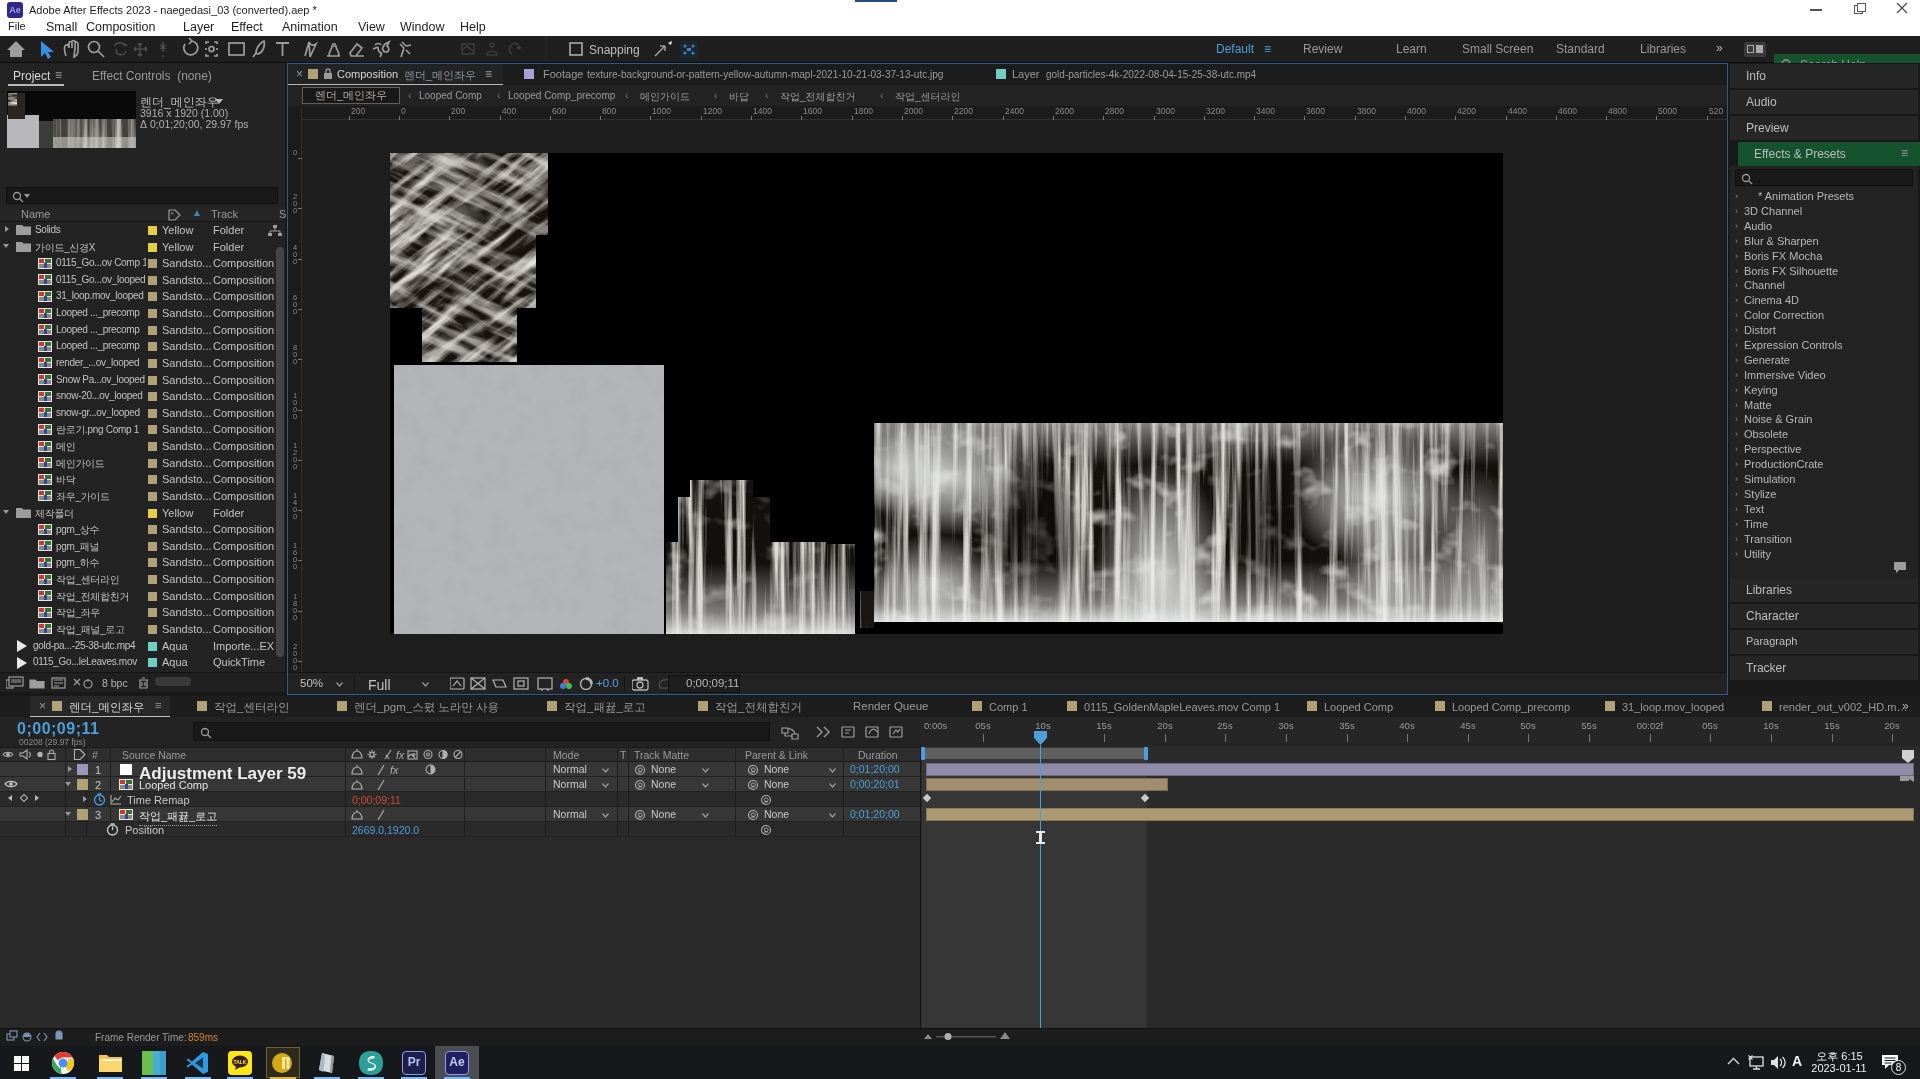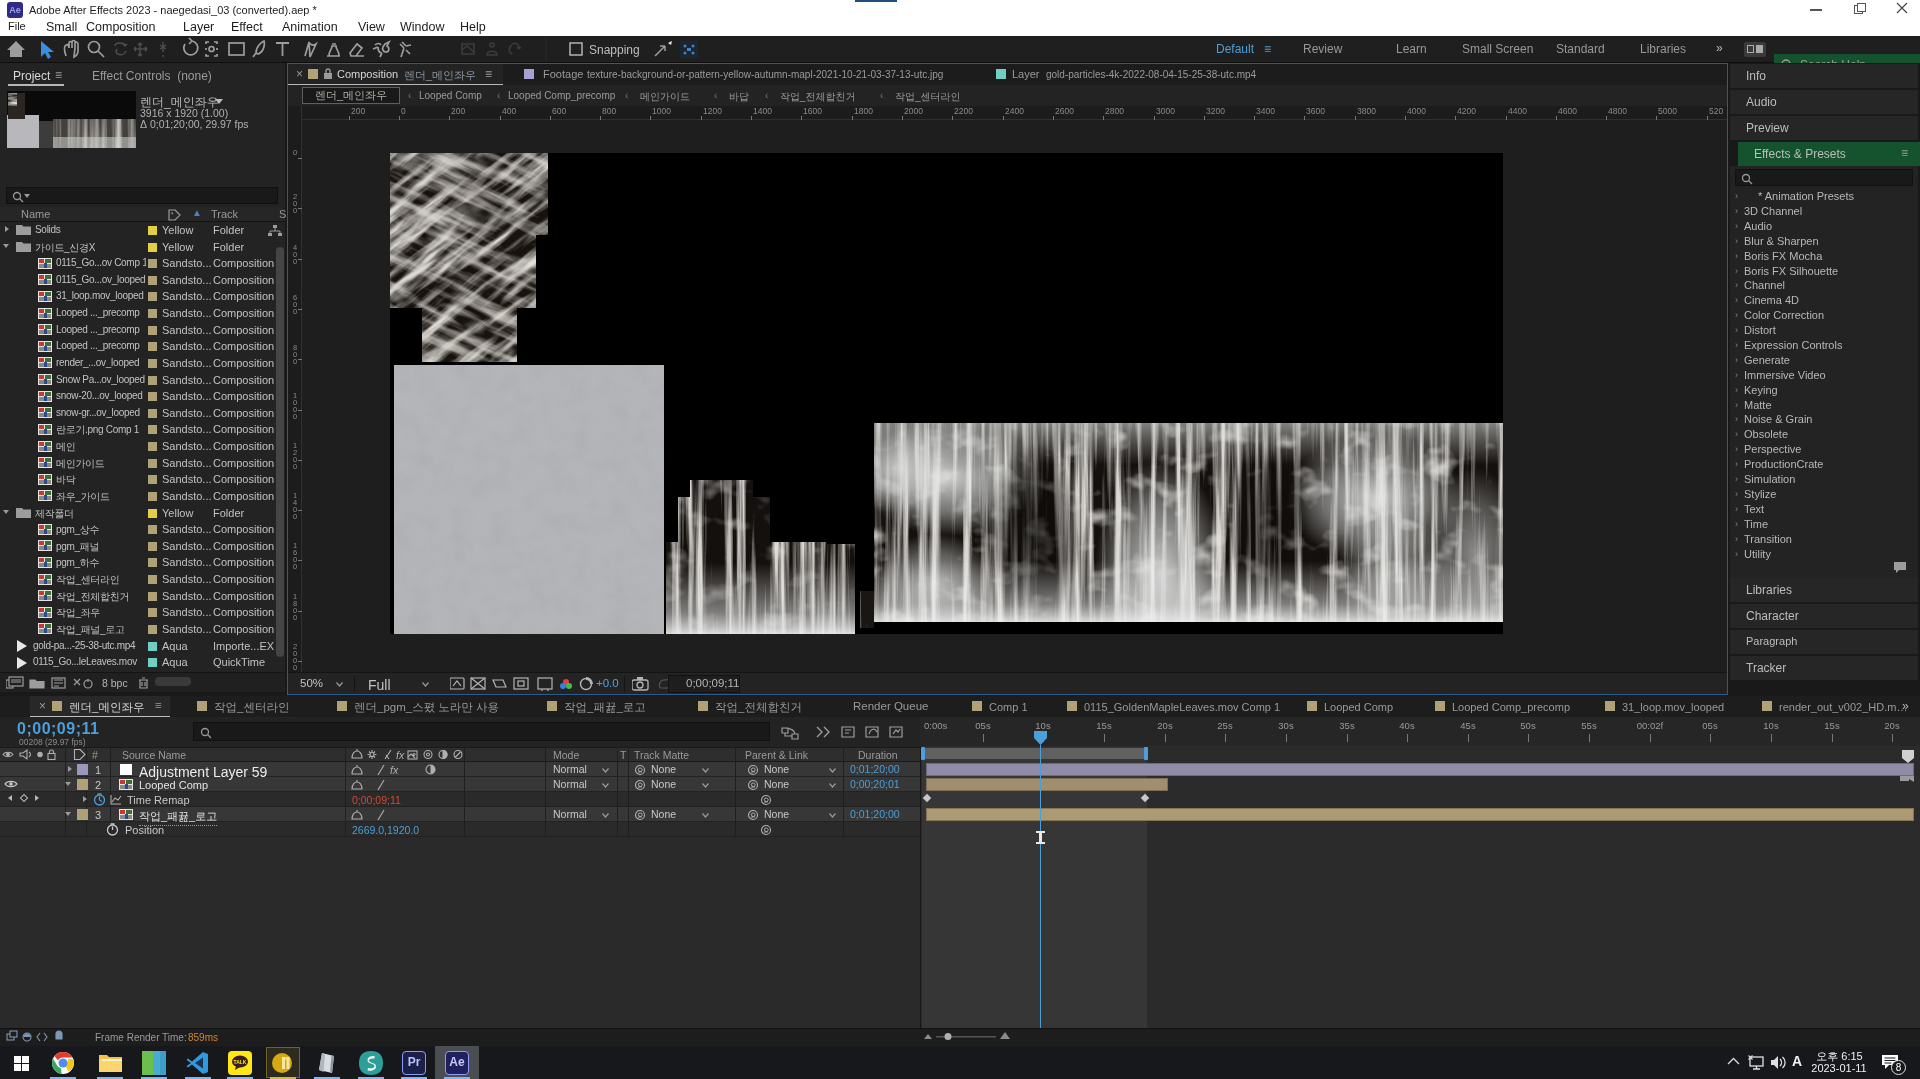--- a/index.html
+++ b/index.html
@@ -886,21 +886,21 @@
     <div class="abs" style="left:464px;top:51px;width:1px;height:90px;background:#1f1f1f"></div>
     <div class="abs" style="left:545px;top:51px;width:1px;height:90px;background:#1f1f1f"></div>
     <div class="abs" style="left:617px;top:51px;width:1px;height:90px;background:#1f1f1f"></div>
     <div class="abs" style="left:628px;top:51px;width:1px;height:90px;background:#1f1f1f"></div>
     <div class="abs" style="left:735px;top:51px;width:1px;height:90px;background:#1f1f1f"></div>
     <div class="abs" style="left:843px;top:51px;width:1px;height:90px;background:#1f1f1f"></div>
     <div class="abs" style="left:68px;top:70px;width:0;height:0;border-top:3.5px solid transparent;border-bottom:3.5px solid transparent;border-left:4.5px solid #9a9a9a"></div>
     <div class="abs" style="left:77px;top:68px;width:11px;height:11px;background:#9a96bc"></div>
     <div class="abs" style="left:95px;top:68px;font-size:11px;color:#c8c8c8">1</div>
     <div class="abs" style="left:120px;top:68px;width:12px;height:11px;background:#fff"></div>
-    <div class="abs" style="left:139px;top:68px;font-size:14px;font-weight:normal;color:#ececec">Adjustment Layer 59</div>
+    <div class="abs" style="left:139px;top:68px;font-size:17px;font-weight:bold;color:#ececec">Adjustment Layer 59</div>
     <svg class="abs" style="left:4px;top:83px" width="14" height="10" viewBox="0 0 14 10">
       <path d="M1 5 C3.5 1.5 10.5 1.5 13 5 C10.5 8.5 3.5 8.5 1 5 Z" fill="none" stroke="#c8c8c8" stroke-width="1.2"></path>
       <circle cx="7" cy="5" r="1.8" fill="#c8c8c8"></circle>
     </svg>
     <div class="abs" style="left:65px;top:86px;width:0;height:0;border-left:3.5px solid transparent;border-right:3.5px solid transparent;border-top:4.5px solid #9a9a9a"></div>
     <div class="abs" style="left:77px;top:83px;width:11px;height:11px;background:#b1a177"></div>
     <div class="abs" style="left:95px;top:83px;font-size:11px;color:#c8c8c8">2</div>
     <svg class="abs" style="left:119px;top:83px" width="14" height="11" viewBox="0 0 14 11">
       <rect width="14" height="11" fill="#e8e4de"></rect>
       <rect x="1" y="1" width="5" height="4" fill="#c53a30"></rect>

